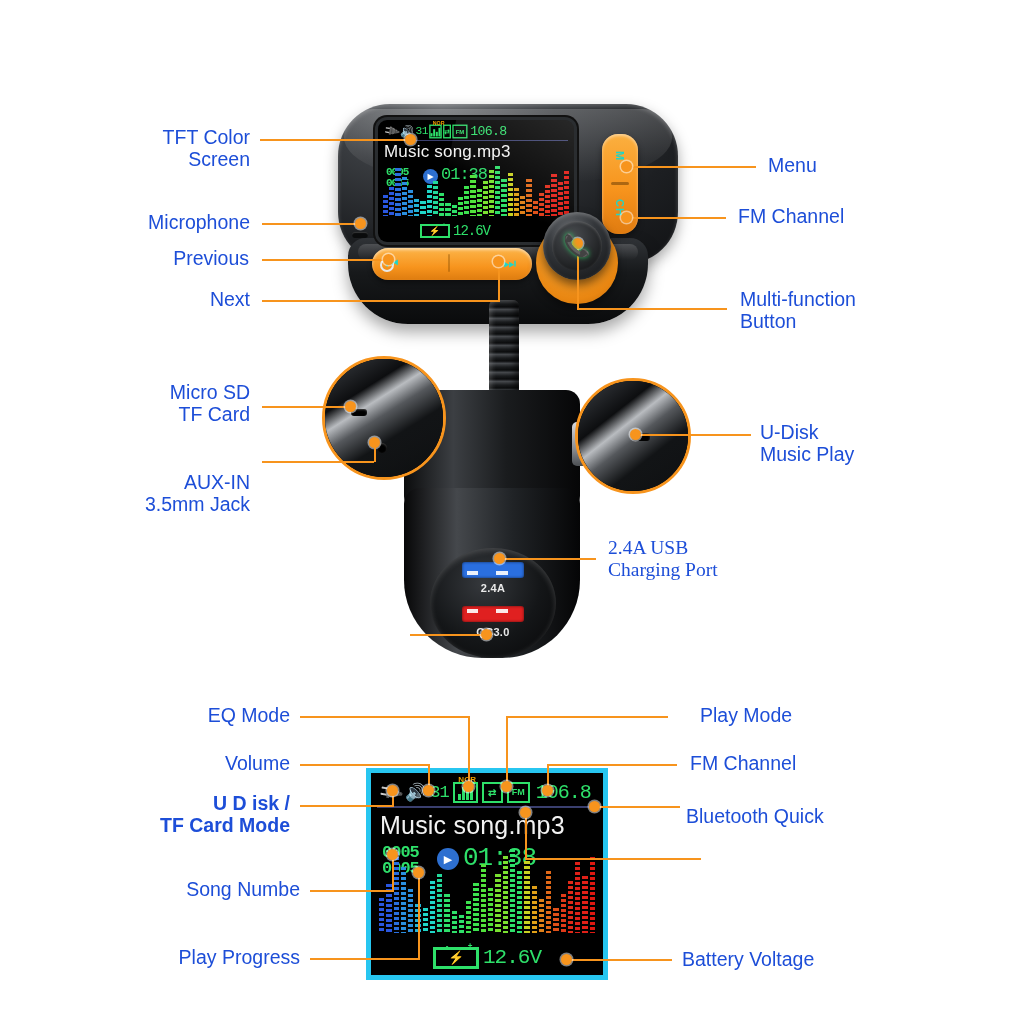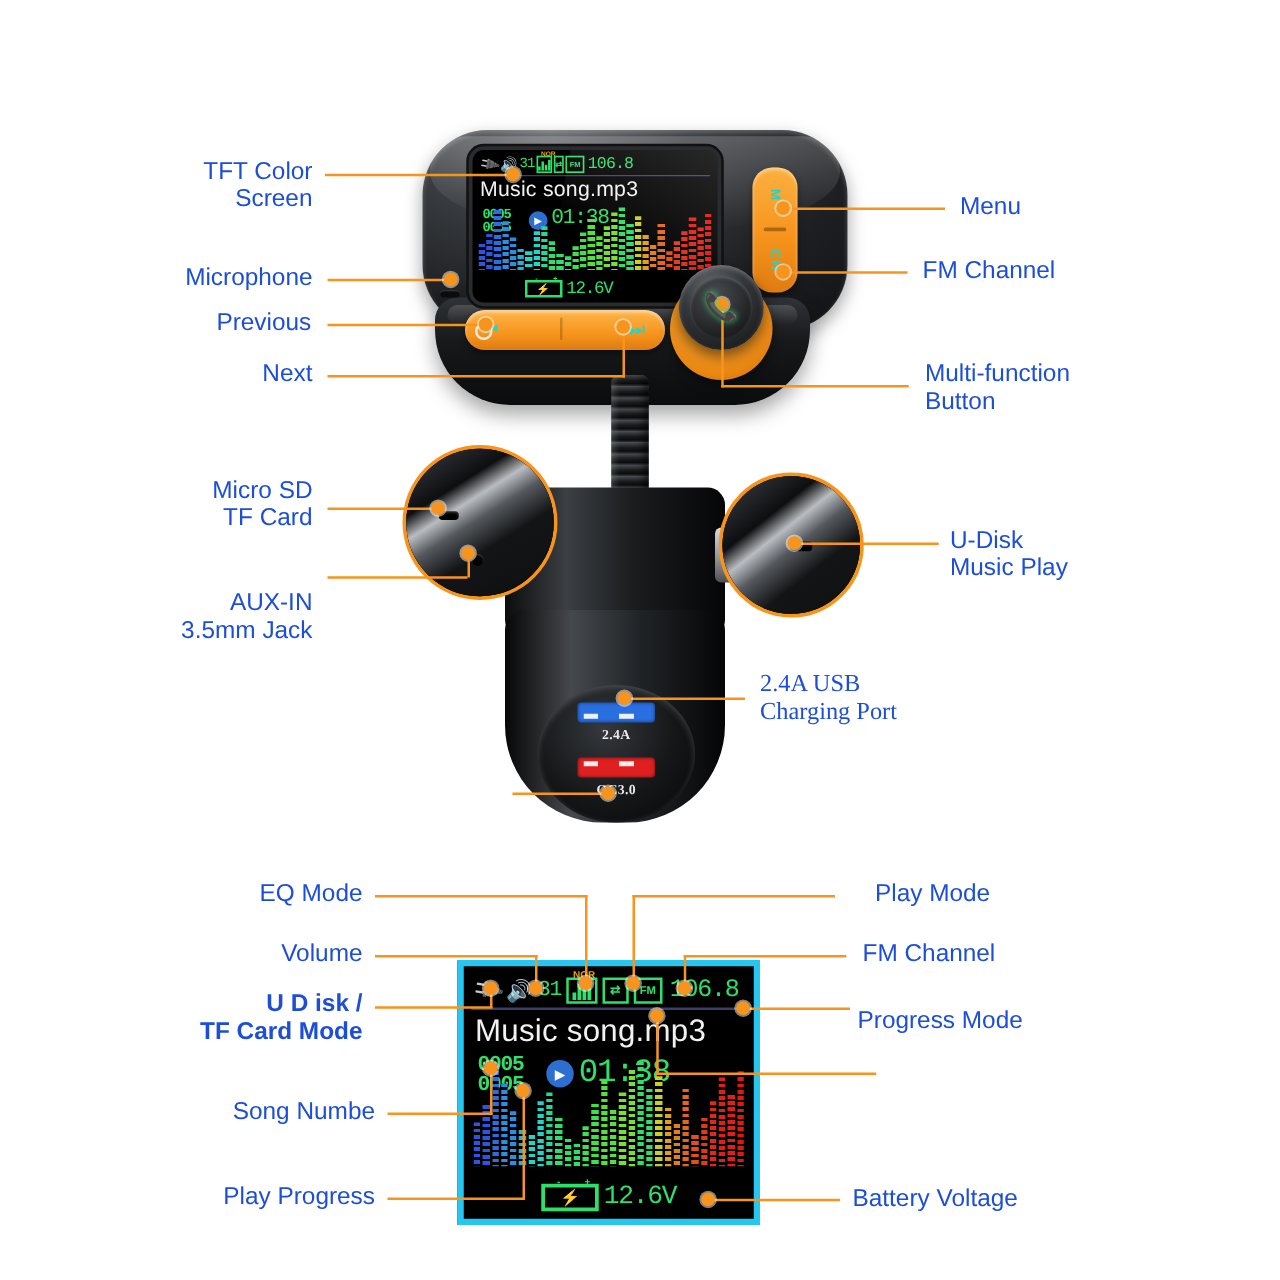--- a/index.html
+++ b/index.html
@@ -144,21 +144,20 @@
   .prong.lf{left:-14px;}
   .prong.rt{right:-14px;}
   .barrel{
     position:absolute;left:404px;top:488px;width:176px;height:170px;border-radius:16px 16px 78px 78px;
     background:linear-gradient(90deg,#070708,#45484c 30%,#202326 62%,#050506 100%);
   }
   .face{
     position:absolute;left:430px;top:548px;width:126px;height:110px;border-radius:50%;
     background:radial-gradient(circle at 42% 32%,#35383c,#141618 55%,#060607 100%);
     box-shadow:inset 0 2px 6px rgba(255,255,255,.2);
-    font-family:Liberation Serif, serif;
   }
   .usb{
     position:absolute;left:50%;transform:translateX(-50%);
     width:62px;height:16px;border-radius:3px;
     box-shadow:inset 0 0 3px rgba(0,0,0,.6);
   }
   .usb .slot{position:absolute;left:5px;right:5px;bottom:3px;height:4px;
     background:linear-gradient(90deg,#fff 0 22%,transparent 22% 55%,#fff 55% 78%,transparent 78%);opacity:.9;}
   .usb-blue{top:14px;background:#2a6fe0;}
   .usb-red{top:58px;background:#e02020;}
@@ -540,21 +539,21 @@
   <div class="abs dot" style="left:501px;top:781px;"></div>
   <div class="abs label r" style="left:700px;top:704px;width:200px;">Play Mode</div>
 
   <div class="abs leadv" style="left:547px;top:764px;height:24px;"></div>
   <div class="abs lead" style="left:547px;top:764px;width:130px;"></div>
   <div class="abs dot" style="left:542px;top:785px;"></div>
   <div class="abs label r" style="left:690px;top:752px;width:220px;">FM Channel</div>
 
   <div class="abs lead" style="left:594px;top:806px;width:86px;"></div>
   <div class="abs dot" style="left:589px;top:801px;"></div>
-  <div class="abs label r" style="left:686px;top:805px;width:230px;">Progress Mode</div>
+  <div class="abs label r" style="left:686px;top:805px;width:230px;">Bluetooth Quick</div>
 
   <div class="abs leadv" style="left:525px;top:812px;height:48px;"></div>
   <div class="abs lead" style="left:525px;top:858px;width:176px;"></div>
   <div class="abs dot" style="left:520px;top:807px;"></div>
 
   <div class="abs lead" style="left:568px;top:959px;width:104px;"></div>
   <div class="abs dot" style="left:561px;top:954px;"></div>
   <div class="abs label r" style="left:682px;top:948px;width:230px;">Battery Voltage</div>
 
 </div>

